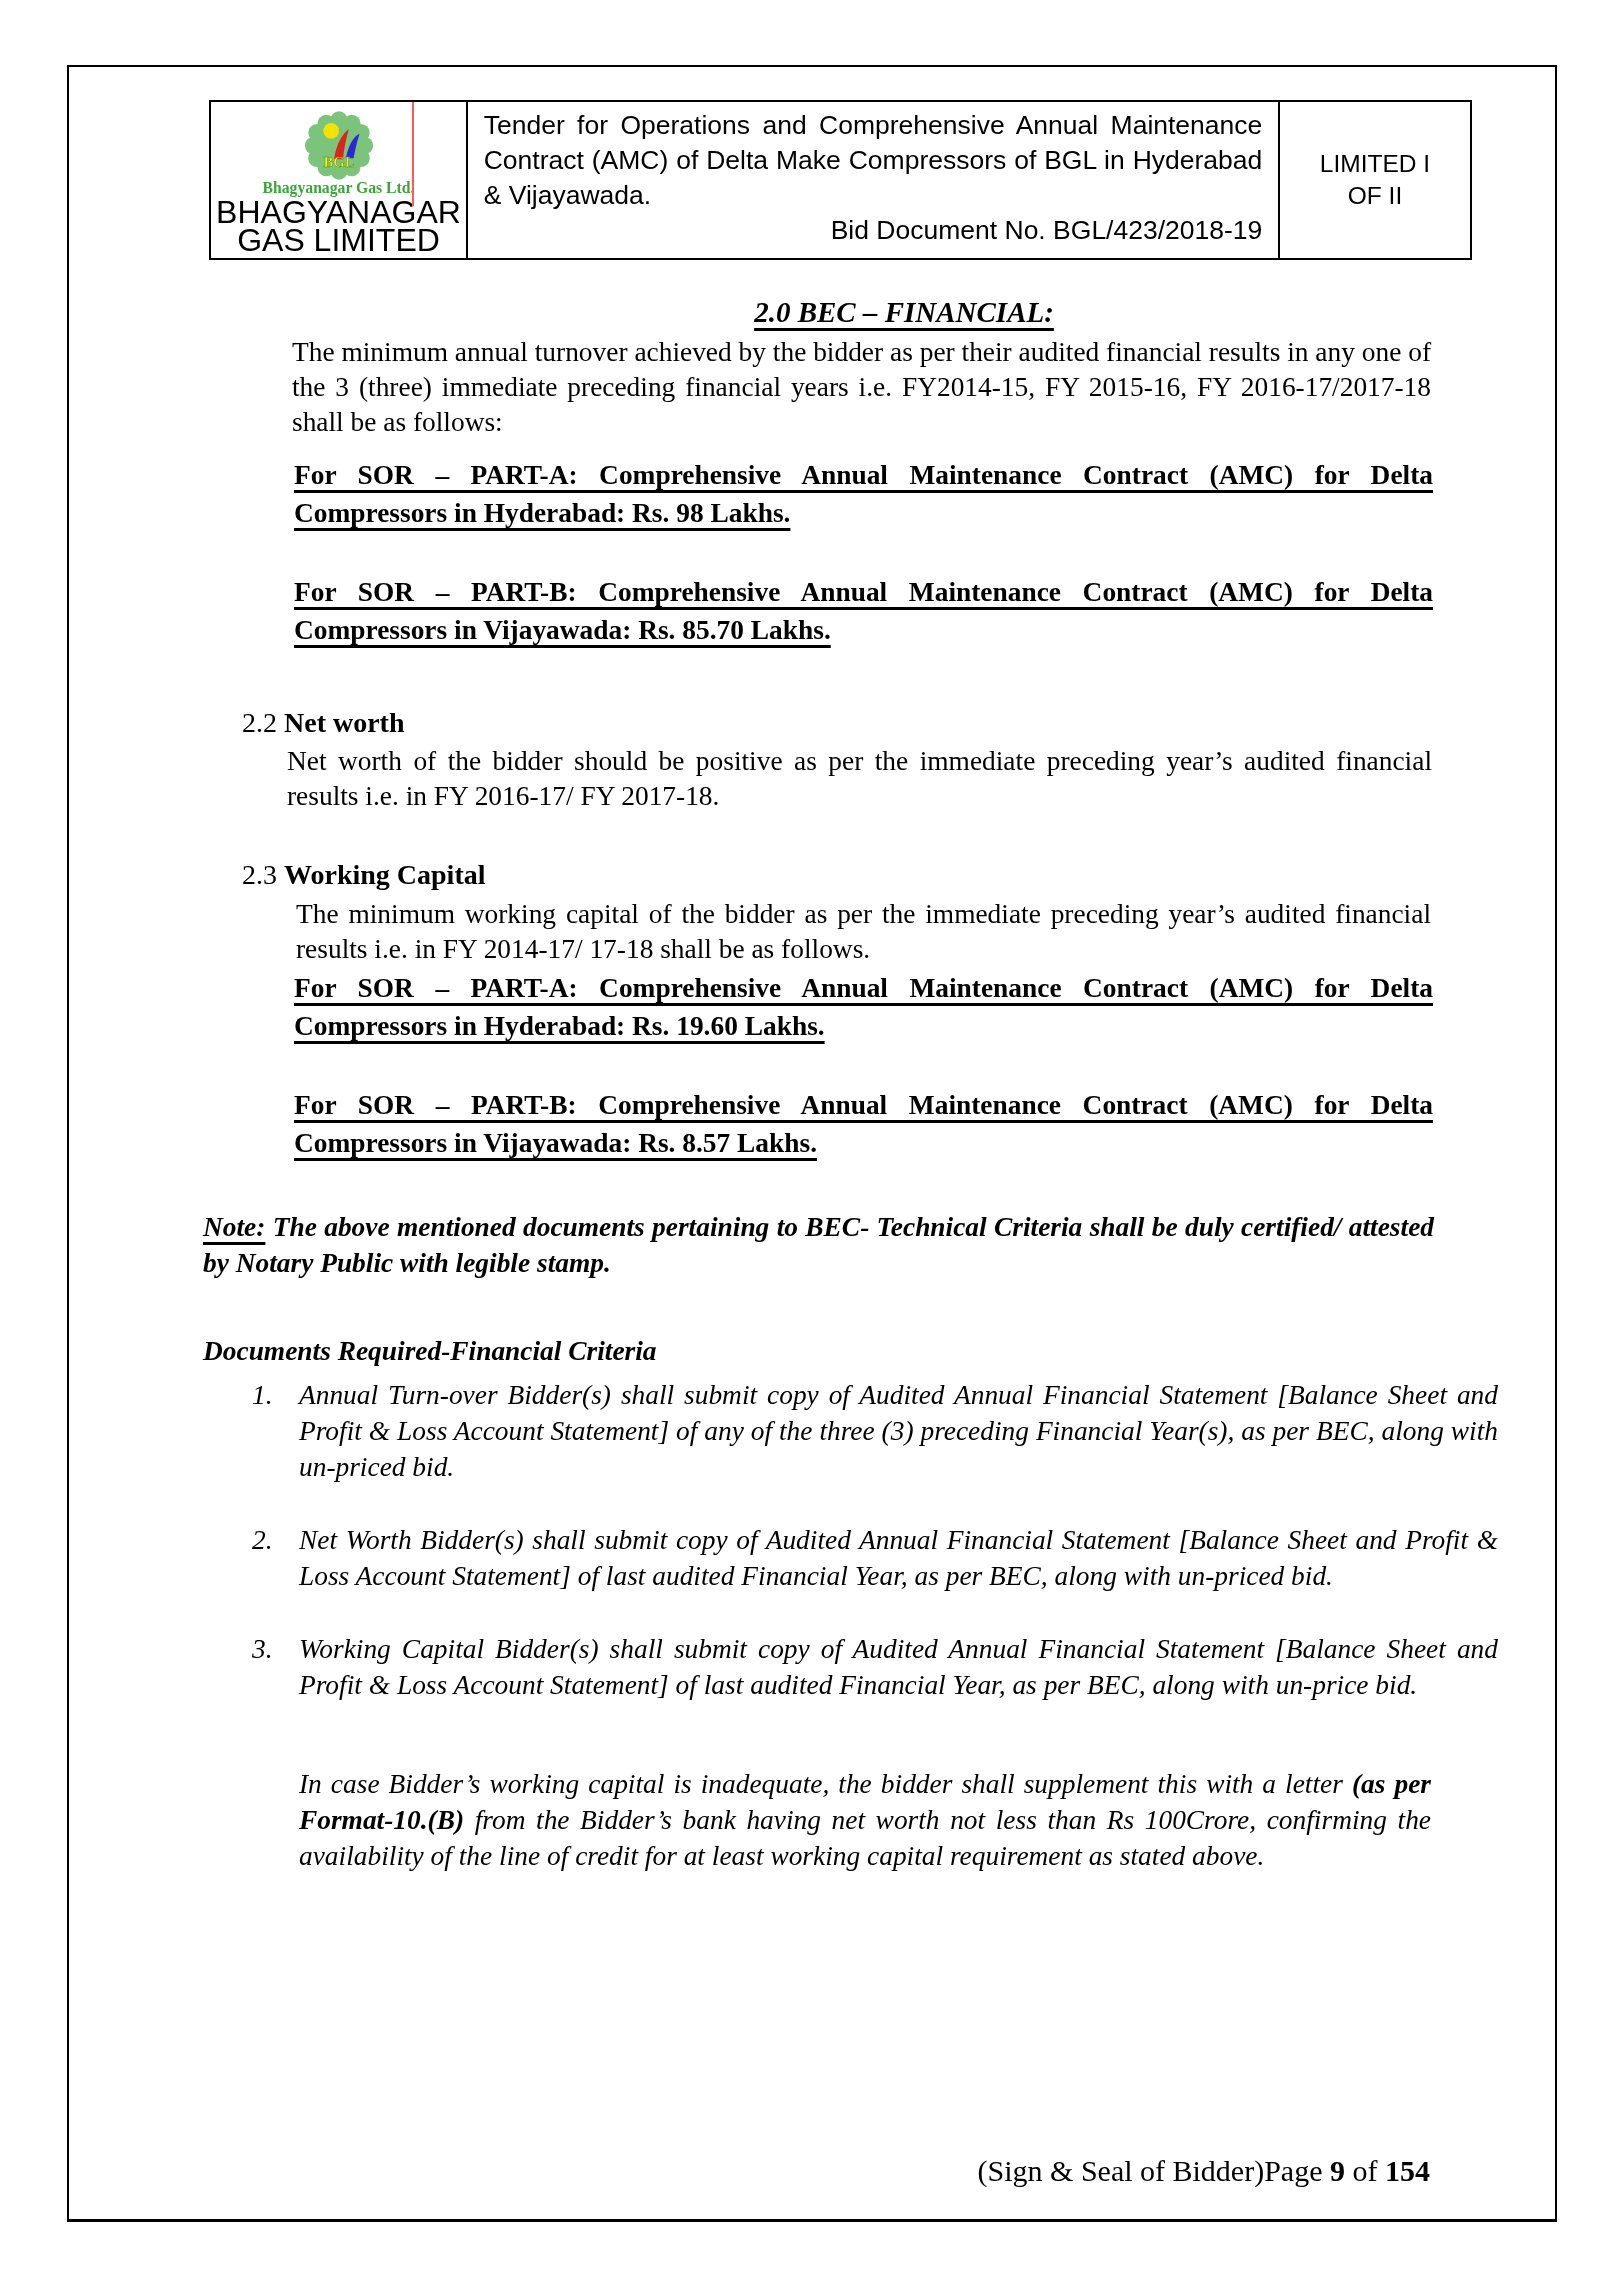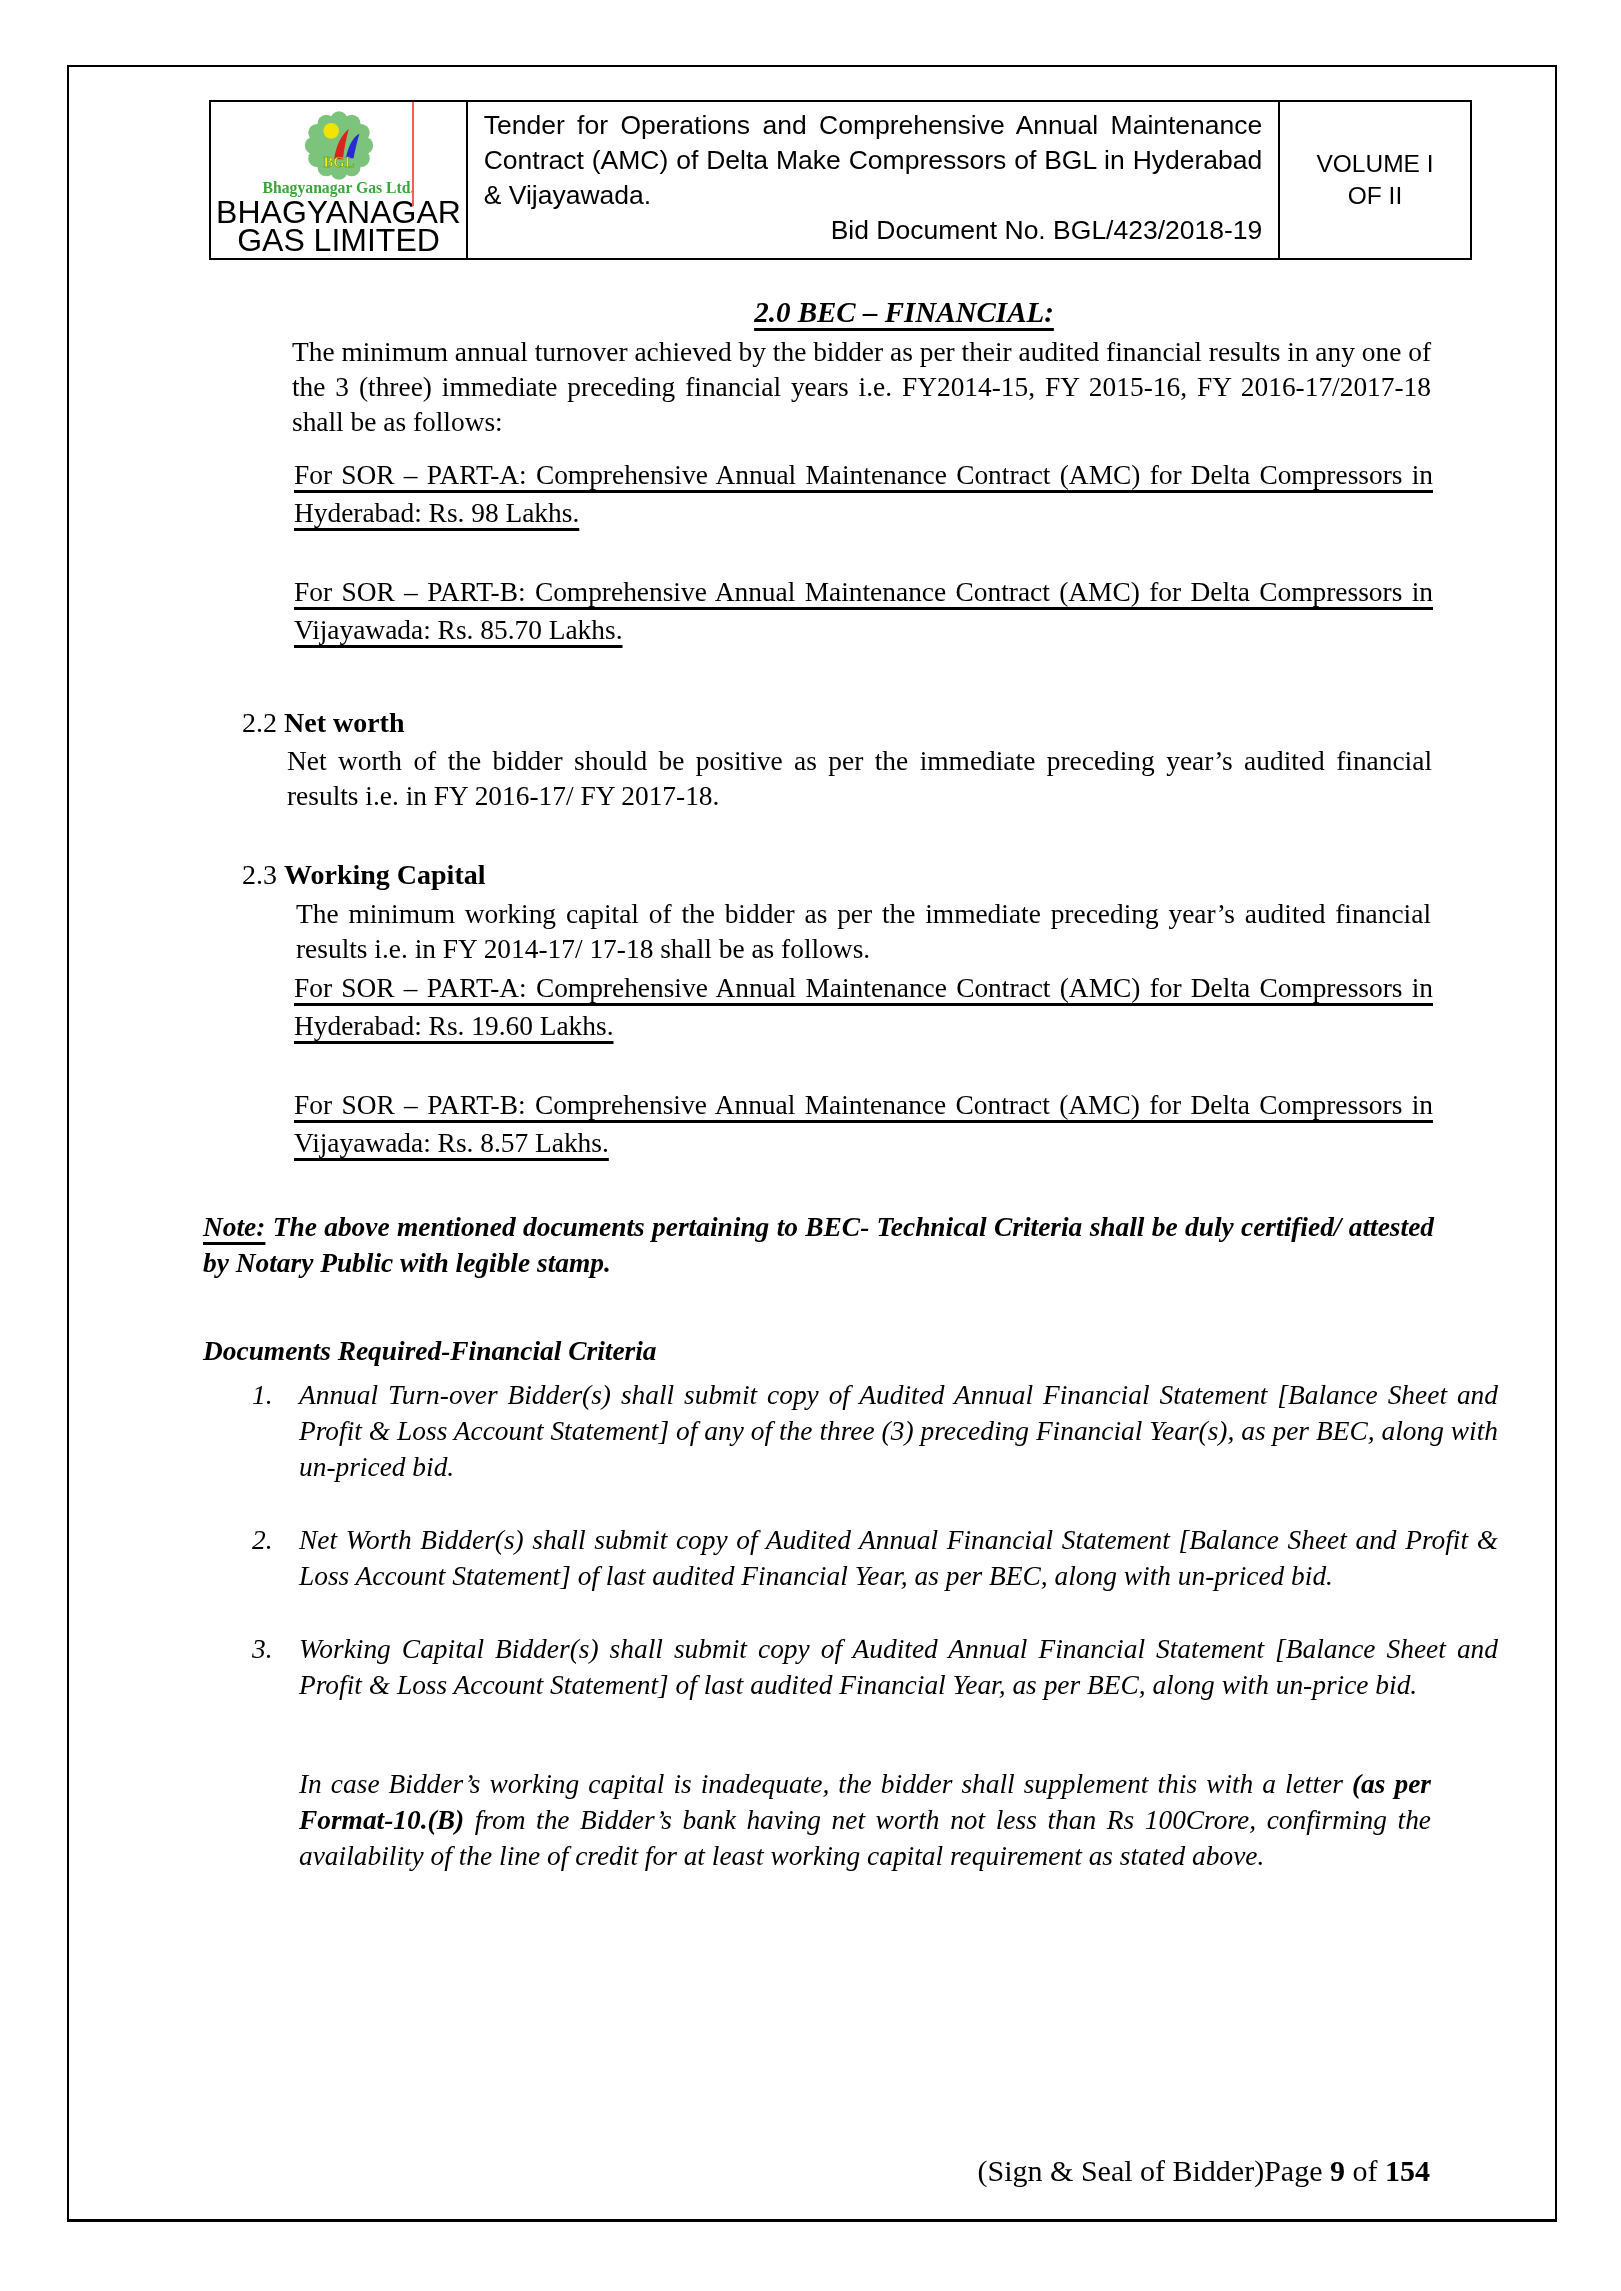--- a/index.html
+++ b/index.html
@@ -82,21 +82,21 @@
   .sec-head .sec-title { font-weight: bold; }
   .para {
     font-size: 27.4px; line-height: 35px;
     text-align: justify;
   }
   .p21 { margin: 5.9px 0 0 223px; width: 1139px; }
   .p22 { margin: 5.9px 0 0 218px; width: 1145px; }
   .p23 { margin: 5.9px 0 0 227px; width: 1135px; }
   .sor {
     font-size: 27.4px; line-height: 38px;
-    font-weight: normal;
+    font-weight: bold;
     text-align: justify;
     text-decoration: underline;
     text-decoration-thickness: 2.9px;
     text-underline-offset: 5.9px;
     margin-left: 225px; width: 1139px;
   }
   .sor.mt-small { margin-top: 15.7px; }
   .sor.mt-blank { margin-top: 41px; }
   .sor.mt-none  { margin-top: 2px; }
   .sec22 { margin-top: 58px; }
@@ -175,21 +175,21 @@
       </svg>
       <div class="logo-caption">Bhagyanagar Gas Ltd.</div>
       <div class="company-name">BHAGYANAGAR GAS LIMITED</div>
       <div class="revision-line"></div>
     </div>
     <div class="title-cell">
       <div class="tender-title">Tender for Operations and Comprehensive Annual Maintenance Contract (AMC) of Delta Make Compressors of BGL in Hyderabad &amp; Vijayawada.</div>
       <div class="bid-doc">Bid Document No. BGL/423/2018-19</div>
     </div>
     <div class="volume-cell">
-      <div class="volume-text">VOLUME I OF II</div>
+      <div class="volume-text">LIMITED I OF II</div>
     </div>
   </div>
 
   <div class="h-financial">2.0 BEC – FINANCIAL:</div>
 
   <div class="para p21">The minimum annual turnover achieved by the bidder as per their audited financial results in any one of the 3 (three) immediate preceding financial years i.e. FY2014-15, FY 2015-16, FY 2016-17/2017-18 shall be as follows:</div>
 
   <div class="sor mt-small">For SOR – PART-A: Comprehensive Annual Maintenance Contract (AMC) for Delta Compressors in Hyderabad: Rs. 98 Lakhs.</div>
   <div class="sor mt-blank">For SOR – PART-B: Comprehensive Annual Maintenance Contract (AMC) for Delta Compressors in Vijayawada: Rs. 85.70 Lakhs.</div>
 

